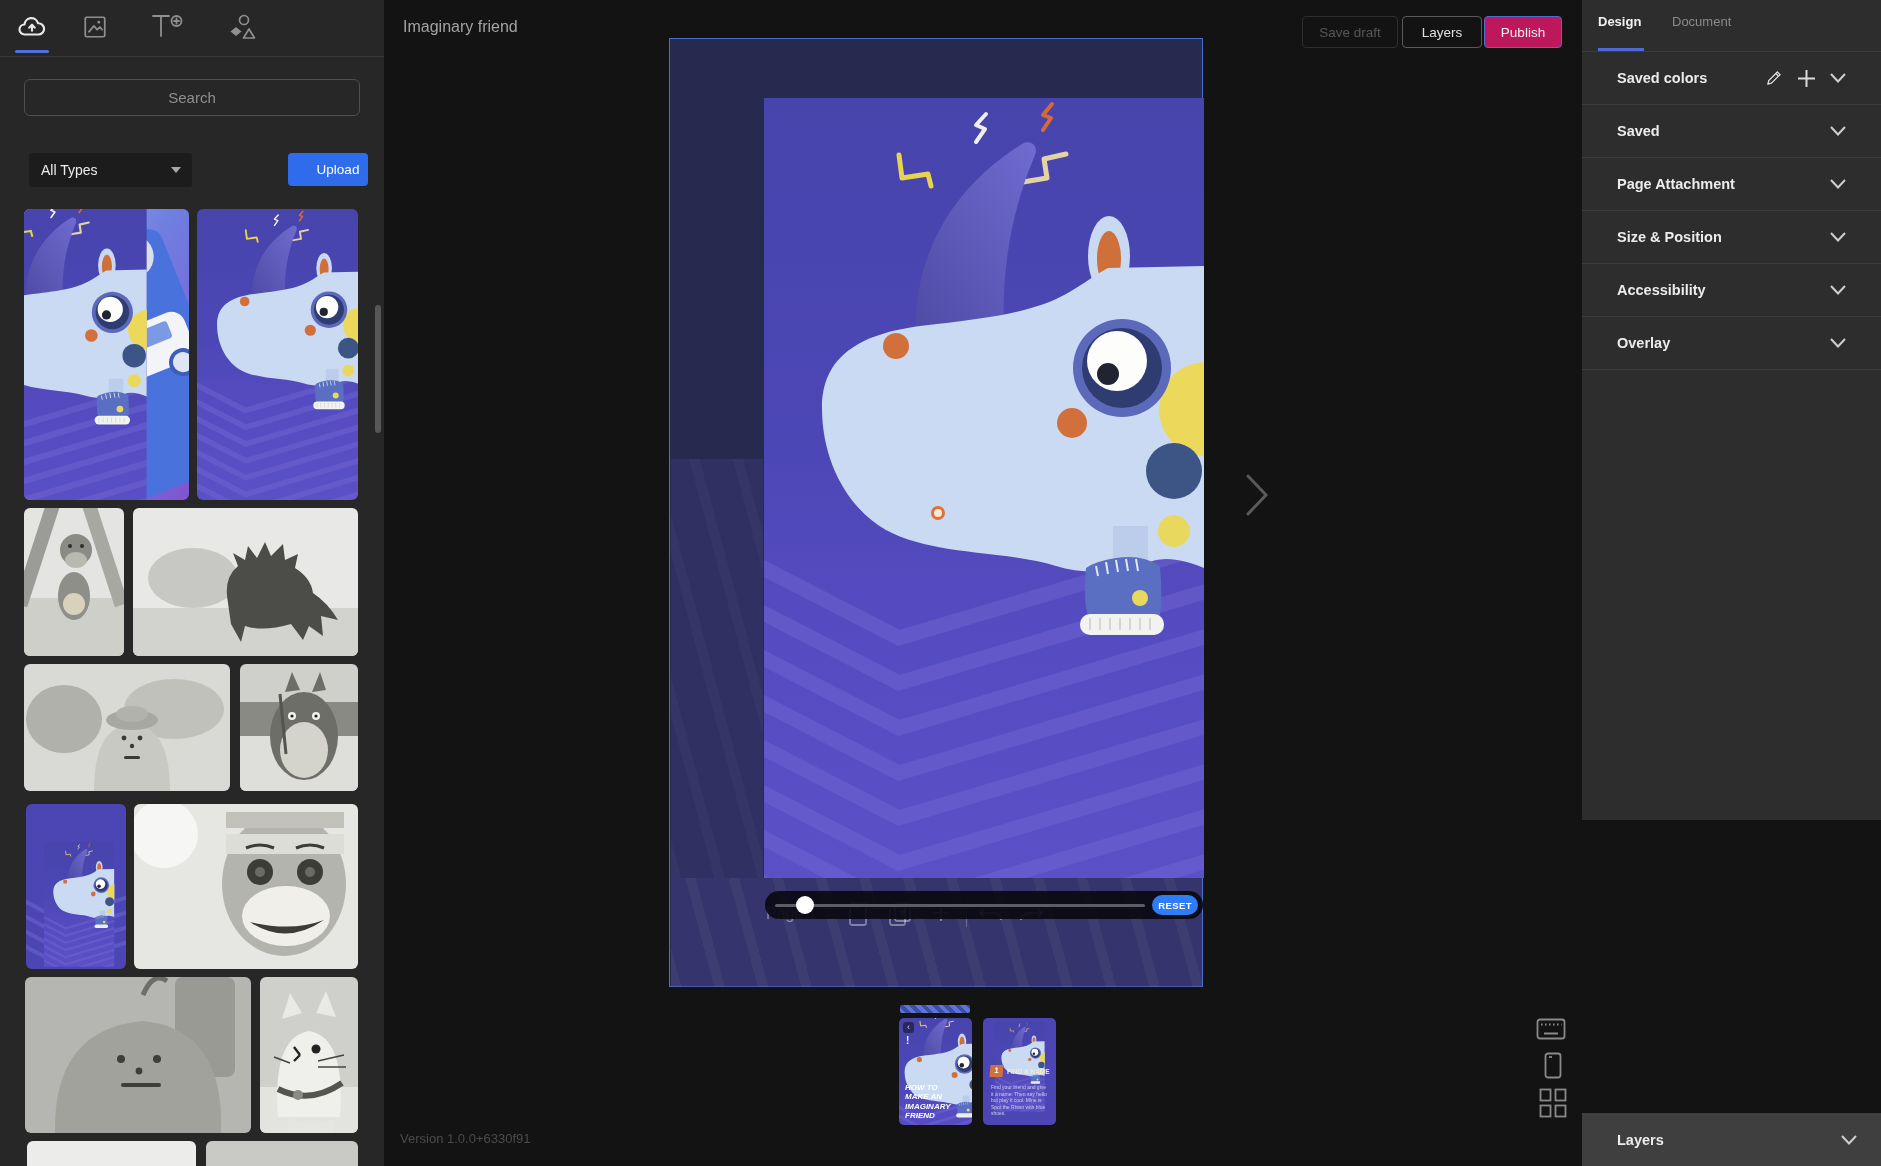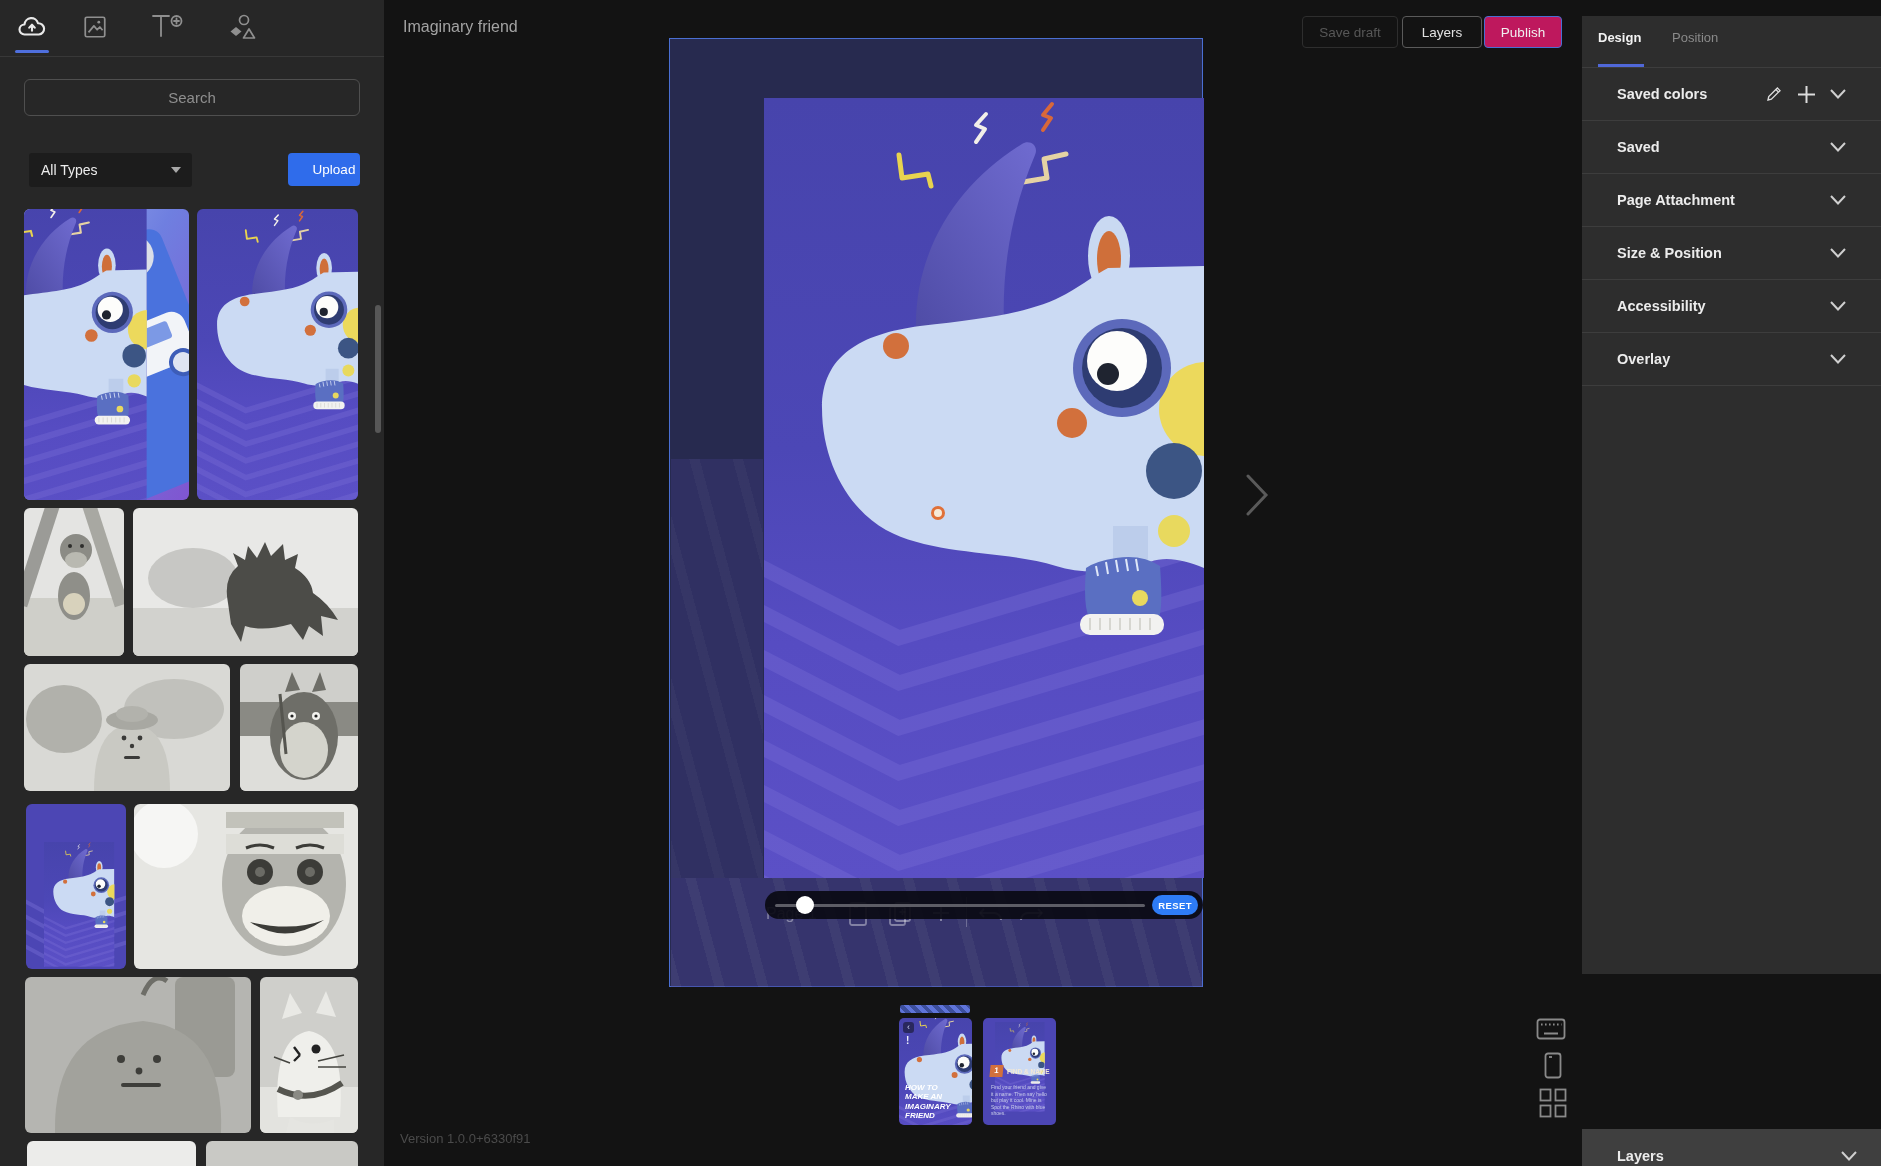--- a/index.html
+++ b/index.html
@@ -12,21 +12,21 @@
   .lp-toolbar-icon { position:absolute; color:#8f8f8f; cursor:pointer; }
   .lp-toolbar-icon.active { color:#e9e9e9; }
   .lp-active-underline { position:absolute; left:15px; top:50px; width:34px; height:3px; background:#4f6fdd; border-radius:2px; }
   .lp-divider { position:absolute; left:0; top:56px; width:384px; height:1px; background:#383838; }
   .lp-search { position:absolute; left:24px; top:79px; width:336px; height:37px; background:transparent;
     border:1px solid #4f4f4f; border-radius:6px; color:#cfcfcf; font-size:15px; text-align:center; outline:none; }
   .lp-search::placeholder { color:#8f8f8f; }
   .lp-select { position:absolute; left:29px; top:153px; width:163px; height:34px; background:#1c1c1c; border-radius:3px;
     display:flex; align-items:center; padding:0 10px 0 12px; cursor:pointer; }
   .lp-select-label { color:#ededed; font-size:14px; flex:1; }
-  .lp-upload { position:absolute; left:288px; top:153px; width:72px; height:33px; background:#2f6ceb; border:none;
+  .lp-upload { position:absolute; left:288px; top:153px; width:80px; height:33px; background:#2f6ceb; border:none;
     border-radius:4px; color:#fff; font-size:13.5px; cursor:pointer;padding-left:20px; }
   .thumb { position:absolute; border-radius:6px; overflow:hidden; cursor:pointer; }
   .thumb svg.fill { width:100%; height:100%; display:block; }
   .lp-scrollbar { position:absolute; left:375px; top:305px; width:6px; height:128px; background:#575757; border-radius:3px; }
 
   
   .center { position:absolute; left:384px; top:0; width:1198px; height:1166px; background:#131313; }
   .doc-title { position:absolute; left:19px; top:18px; font-size:16px; color:#a3a3a3; }
   .btn { position:absolute; height:32px; border-radius:4px; font-size:13.5px; display:flex; align-items:center;
     justify-content:center; cursor:pointer; }
@@ -66,21 +66,21 @@
     border-radius:3px; color:#cfd6f5; font-size:9px; line-height:10px; text-align:center; }
   .pthumb-marker { position:absolute; left:7px; top:17px; color:#eef0fa; font-size:10px; font-weight:bold; }
   .pthumb-title { position:absolute; left:6px; bottom:5px; color:#fff; font-size:8px; font-weight:bold; font-style:italic;
     line-height:1.15; white-space:pre-line; }
   .pthumb-badge { position:absolute; left:7px; top:47px; width:13px; height:12px; background:#d2703c; color:#fff;
     font-size:8px; font-weight:bold; text-align:center; line-height:12px; transform:skewX(-6deg); }
   .pthumb-heading { position:absolute; left:24px; top:50px; color:#f3e9d6; font-size:6.5px; font-weight:bold; }
   .pthumb-body { position:absolute; left:8px; top:66px; width:58px; color:#c9cdea; font-size:5px; line-height:1.3; }
 
   
-  .right-panel { position:absolute; left:1582px; top:16px; width:299px; height:958px; background:#2d2d2d; }
+  .right-panel { position:absolute; left:1582px; top:0; width:299px; height:820px; background:#2d2d2d; }
   .rp-tabs { height:52px; border-bottom:1px solid #3d3d3d; position:relative; }
   .rp-tab { position:absolute; top:14px; font-size:13px; cursor:pointer; }
   .rp-tab.active { color:#f2f2f2; font-weight:bold; }
   .rp-tab.inactive { color:#8a8a8a; }
   .rp-tab-underline { position:absolute; left:16px; bottom:0; width:46px; height:3px; background:#5068d8; }
   .rp-row { height:53px; border-bottom:1px solid #3d3d3d; display:flex; align-items:center;
     padding-left:35px; padding-right:35px; cursor:pointer; }
   .rp-row-label { flex:1; color:#ececec; font-size:14.5px; font-weight:bold; }
   .rp-icon { color:#dcdcdc; margin-left:14px; display:flex; cursor:pointer; }
   .rp-chevron { color:#cfcfcf; display:flex; }
@@ -482,21 +482,21 @@
       </svg>
       <div class="pthumb-badge">1</div>
       <div class="pthumb-heading">FIND &amp; NAME</div>
       <div class="pthumb-body">Find your friend and give it a name. Then say hello but play it cool. Mine is Spot the Rhino with blue shoes.</div>
     </div>
   </div>
 
   <div class="right-panel">
     <div class="rp-tabs">
       <span class="rp-tab active" style="left:16px">Design</span>
-      <span class="rp-tab inactive" style="left:90px">Position</span>
+      <span class="rp-tab inactive" style="left:90px">Document</span>
       <div class="rp-tab-underline"></div>
     </div>
 
     <div class="rp-row">
       <span class="rp-row-label">Saved colors</span>
       <span class="rp-icon">
         <svg width="18" height="18" viewBox="0 0 24 24" fill="none" stroke="currentColor" stroke-width="1.8">
           <path d="M4 20 L5 15.5 L16.5 4 L20 7.5 L8.5 19 Z"></path>
             <line x1="14.5" y1="6" x2="18" y2="9.5"></line>
           </svg>

